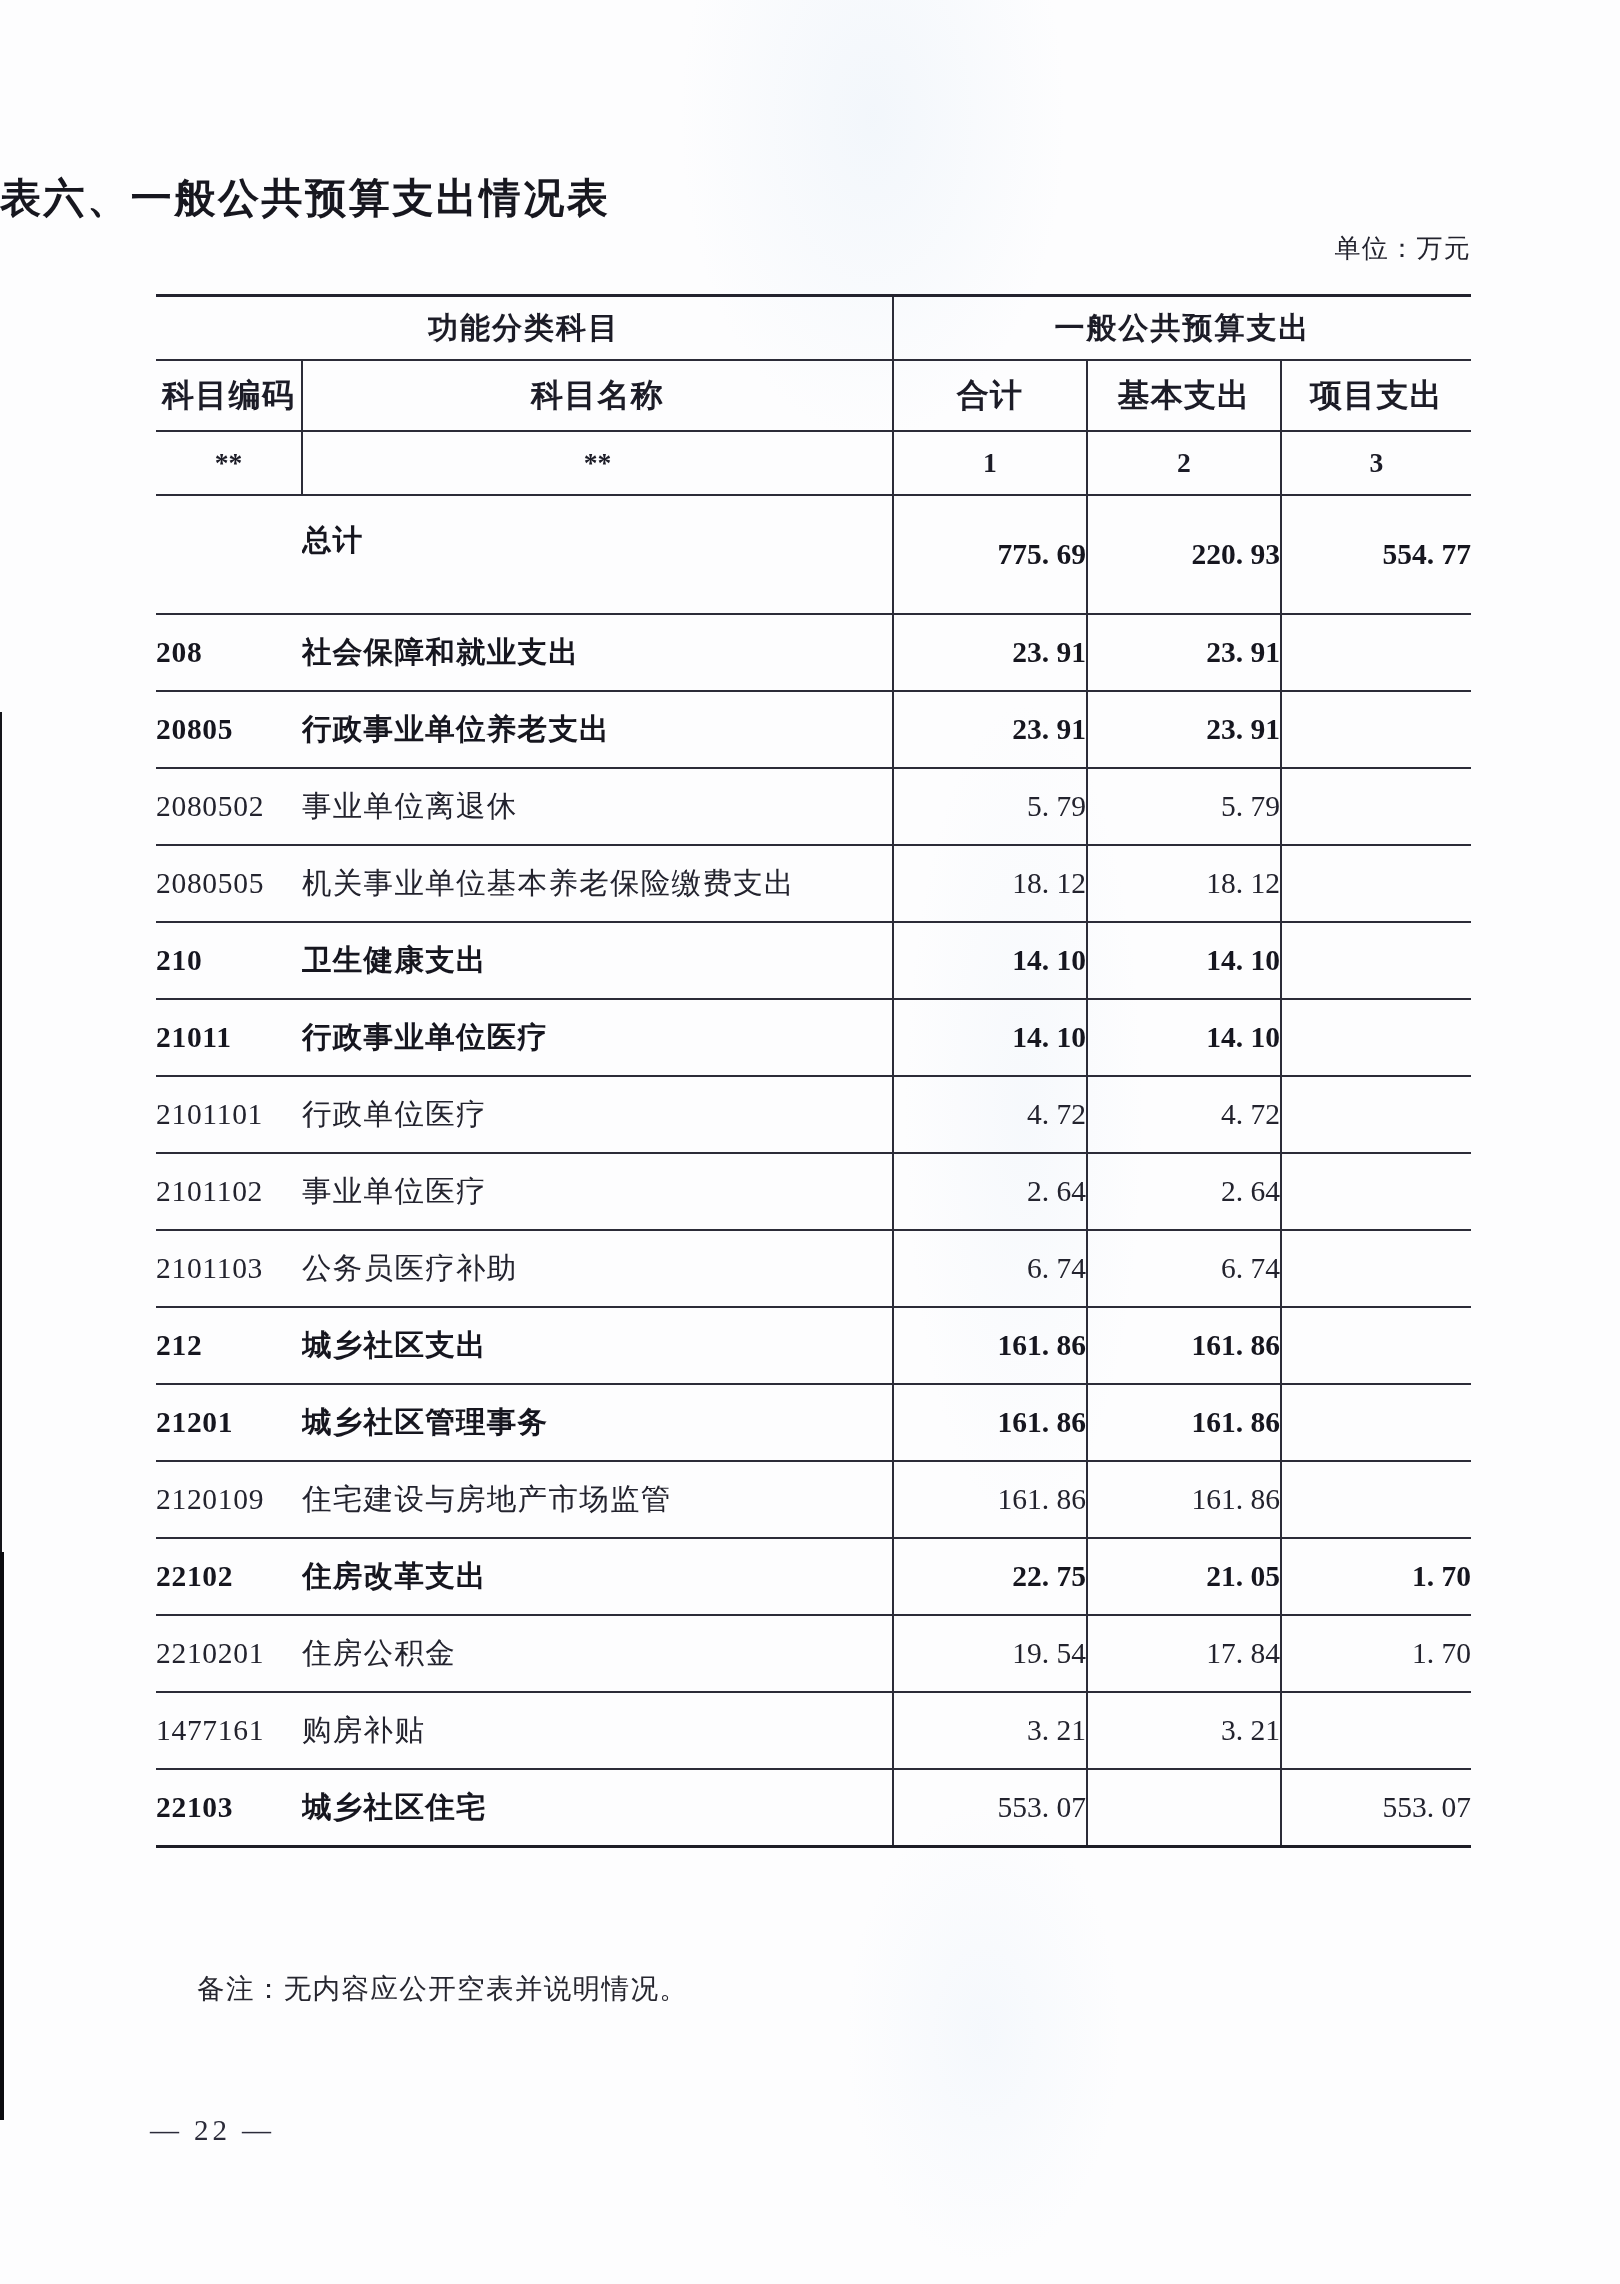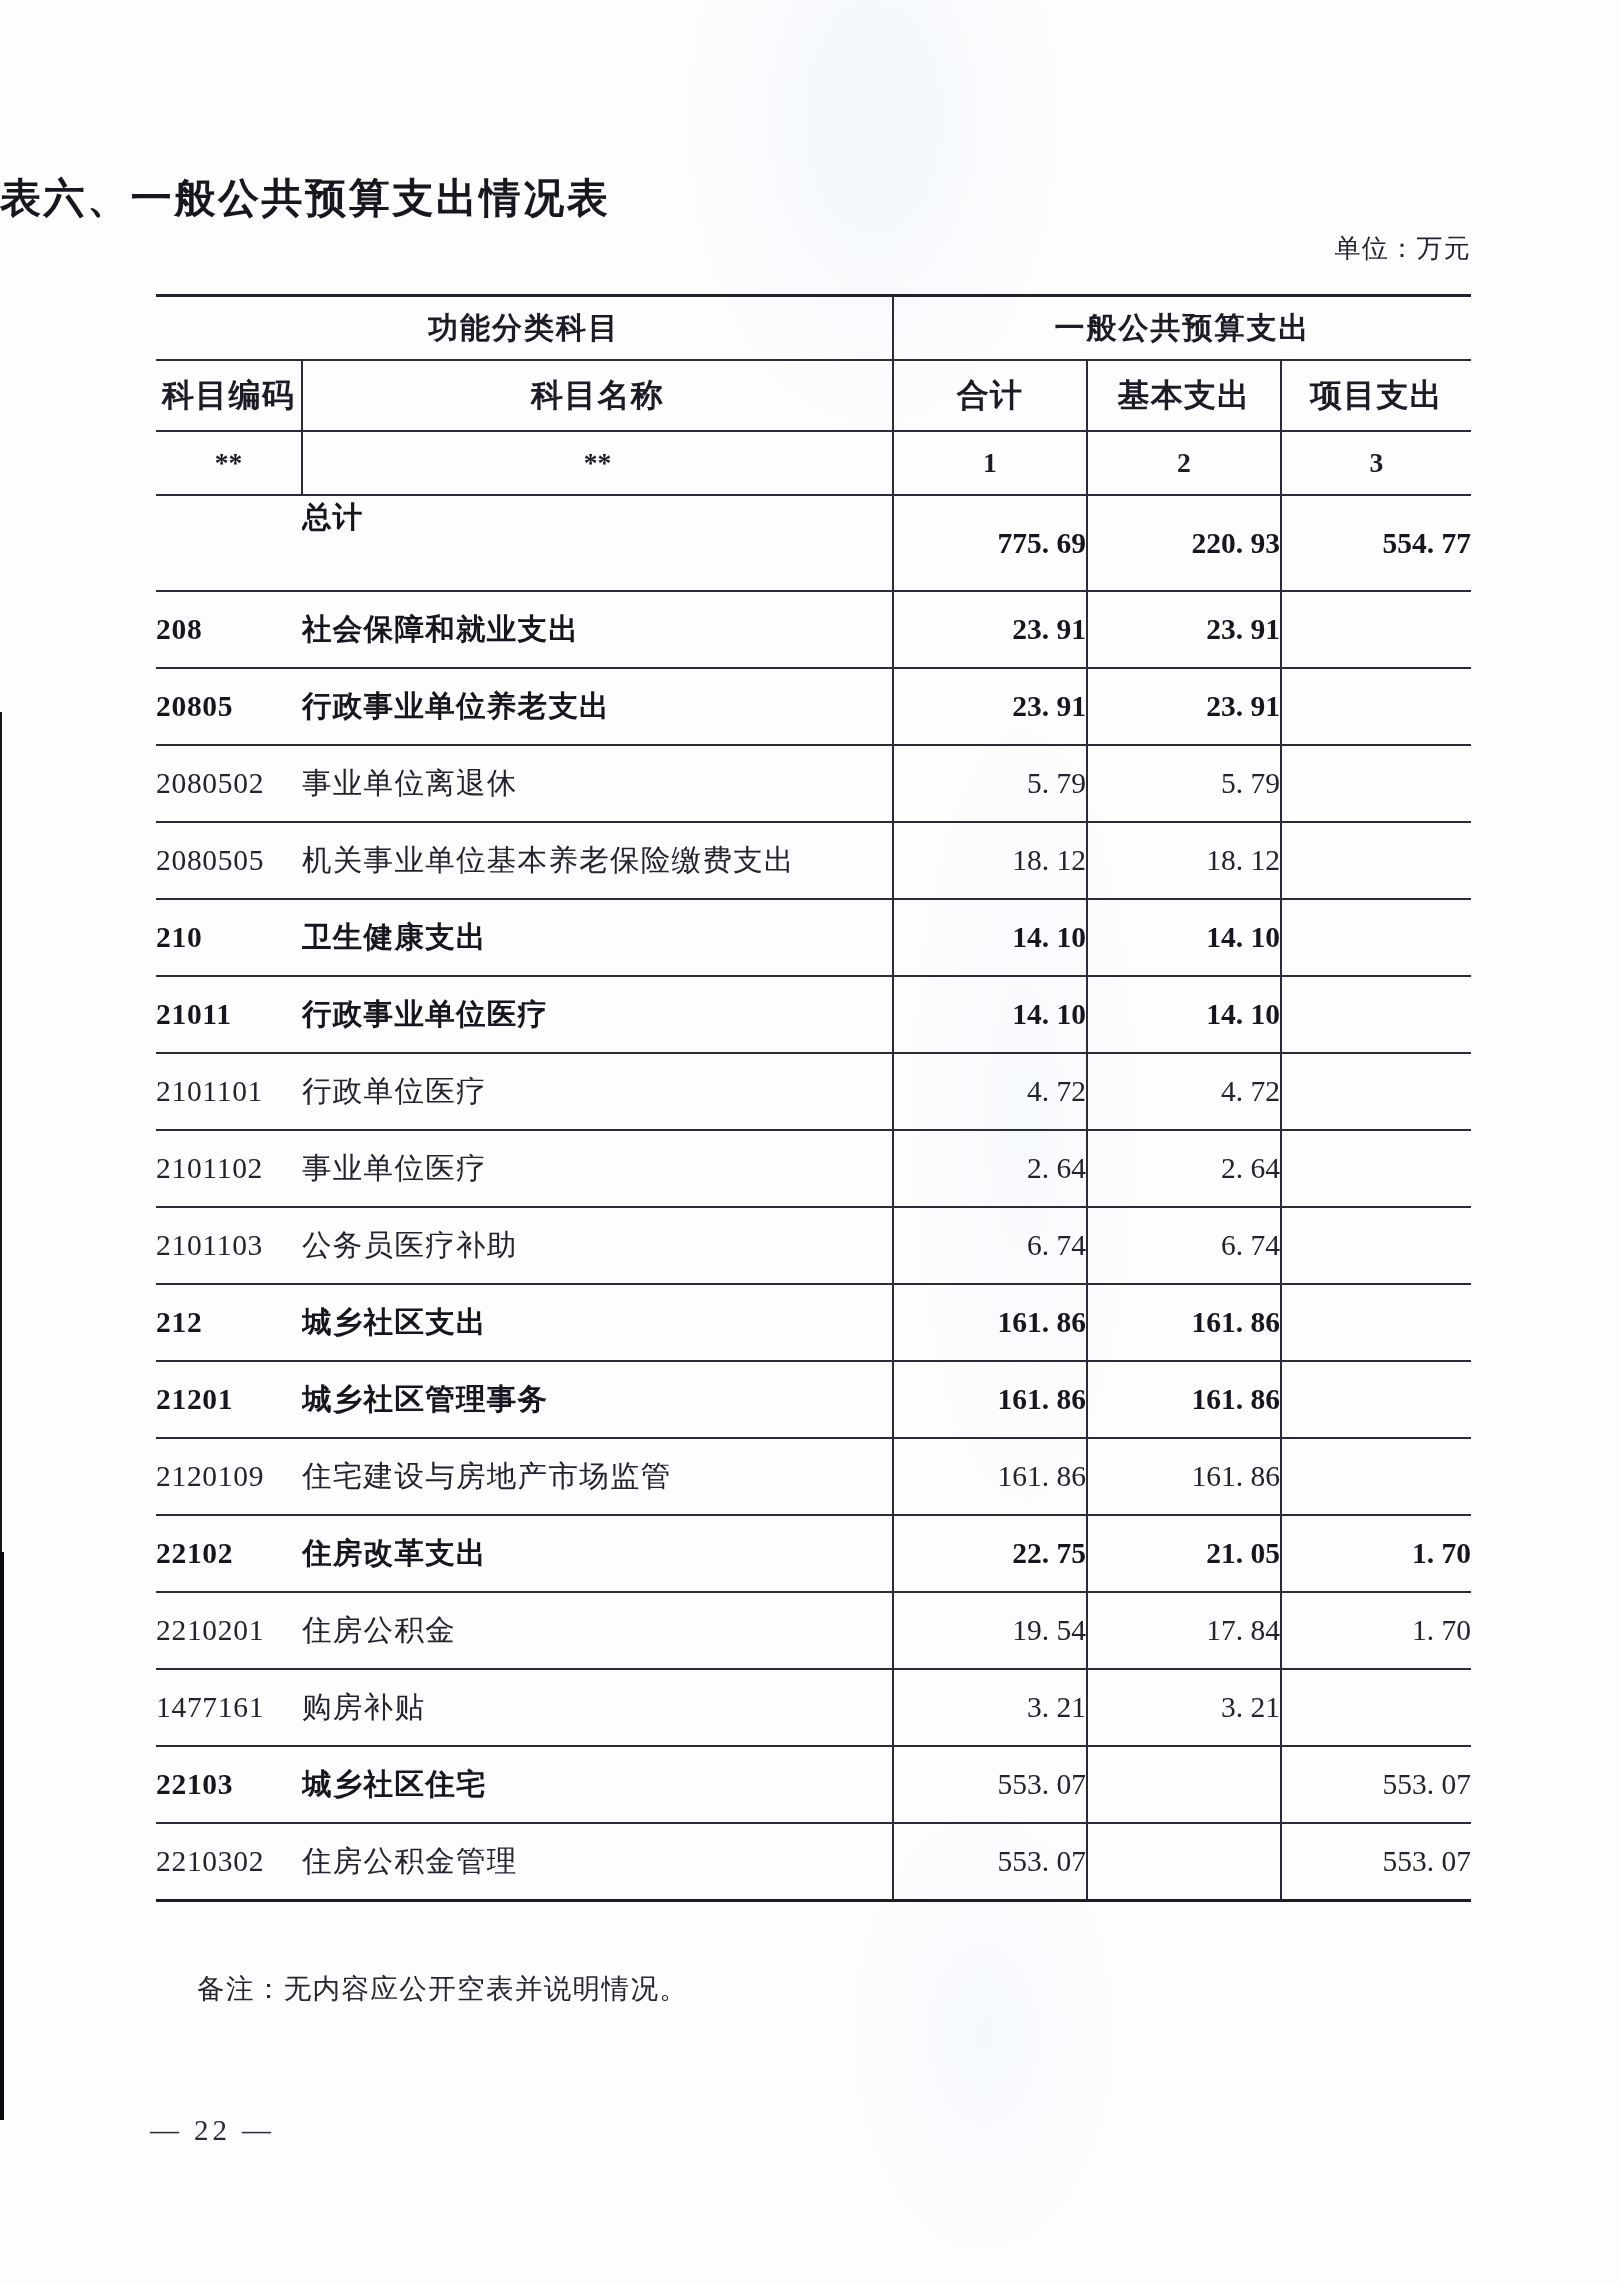--- a/index.html
+++ b/index.html
@@ -45,21 +45,21 @@
     padding:0;vertical-align:middle;
     overflow:hidden;white-space:nowrap;
   }
   .budget-table thead th{font-weight:700;text-align:center;color:#1c1c27;}
   .row-group th{height:62px;font-size:30px;letter-spacing:2px;border-bottom:2.6px solid #2c2c38;}
   .row-cols th{height:69px;font-size:32px;letter-spacing:1.3px;}
   .row-codes th{height:62px;font-size:27.6px;}
   .v{border-left:2px solid #2c2c38;}
   tbody td{height:75px;}
   tr.tall td{height:92px;}
-  tr.tall td.name-cell{vertical-align:top;padding-top:2px;margin-top:30px;}
+  tr.tall td.name-cell{vertical-align:top;padding-top:25px;margin-top:30px;}
   .code-cell{text-align:left;padding-left:10.5px;letter-spacing:0.7px;margin-left:16px;}
   .name-cell{text-align:left;padding-left:13px;letter-spacing:1.3px;}
   .num-cell{text-align:right;padding-right:30px;}
   .bold{font-weight:700;color:#16161f;}
 
   .note-line{
     position:absolute;left:197px;top:1970px;
     font-size:27.6px;letter-spacing:1.3px;color:#26262f;
   }
   .page-number{
@@ -220,27 +220,20 @@
           <td class="num-cell v">3. 21</td>
           <td class="num-cell v"></td>
         </tr>
         <tr>
           <td class="code-cell bold">22103</td>
           <td class="name-cell bold">城乡社区住宅</td>
           <td class="num-cell v">553. 07</td>
           <td class="num-cell v"></td>
           <td class="num-cell v">553. 07</td>
         </tr>
-        <tr>
-          <td class="code-cell">2210302</td>
-          <td class="name-cell">住房公积金管理</td>
-          <td class="num-cell v">553. 07</td>
-          <td class="num-cell v"></td>
-          <td class="num-cell v">553. 07</td>
-        </tr>
       </tbody>
   </table>
 
   <div class="note-line">备注：无内容应公开空表并说明情况。</div>
 
   <div class="page-number">— 22 —</div>
 
 </div>
 
 

